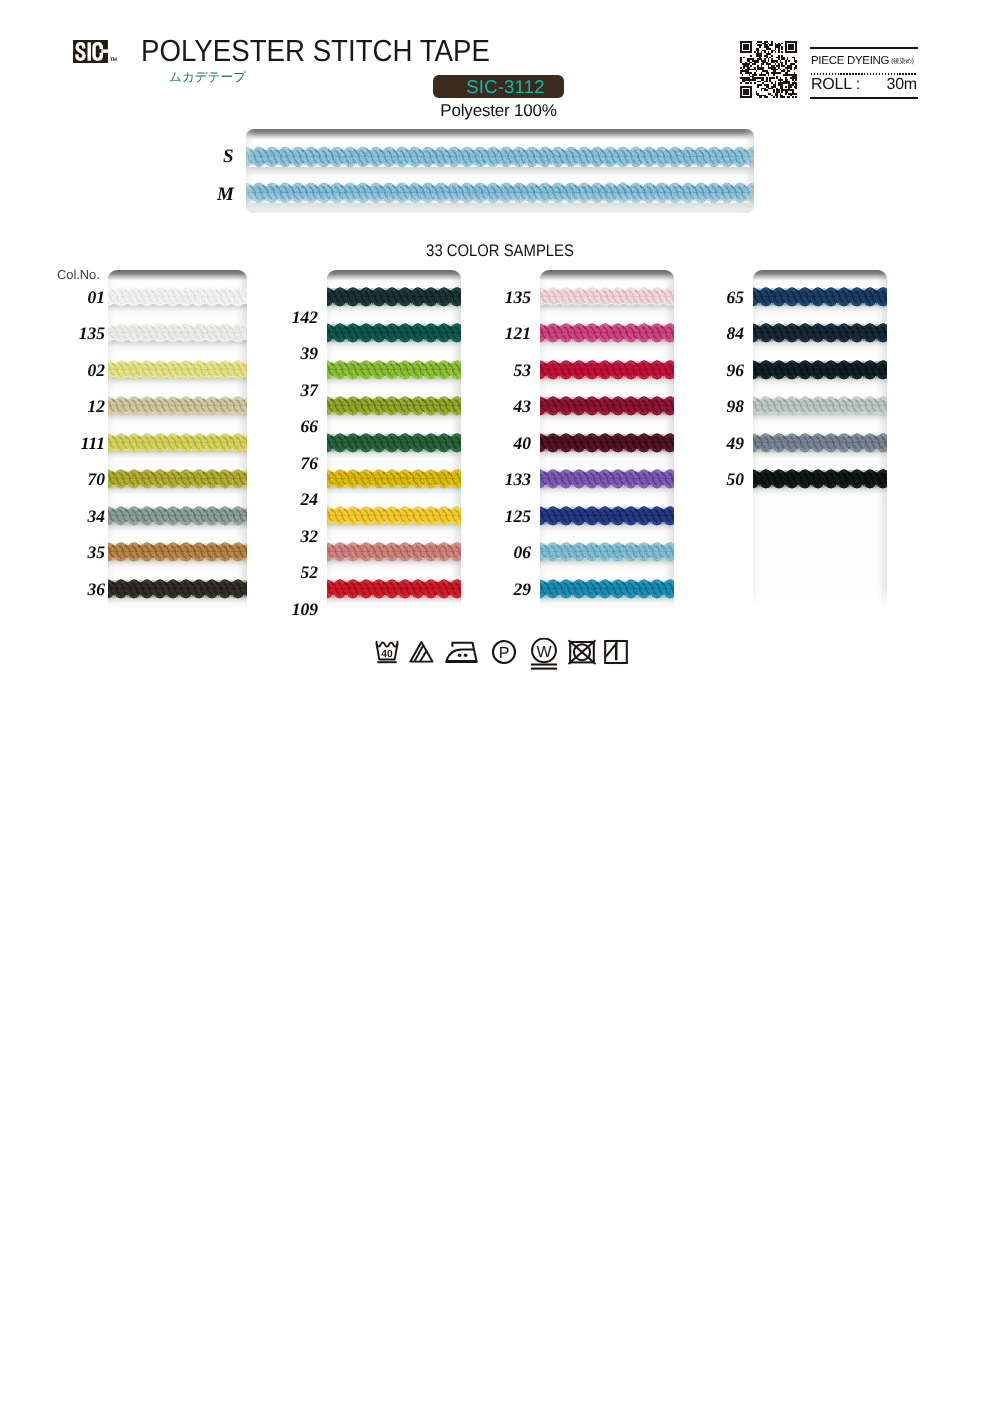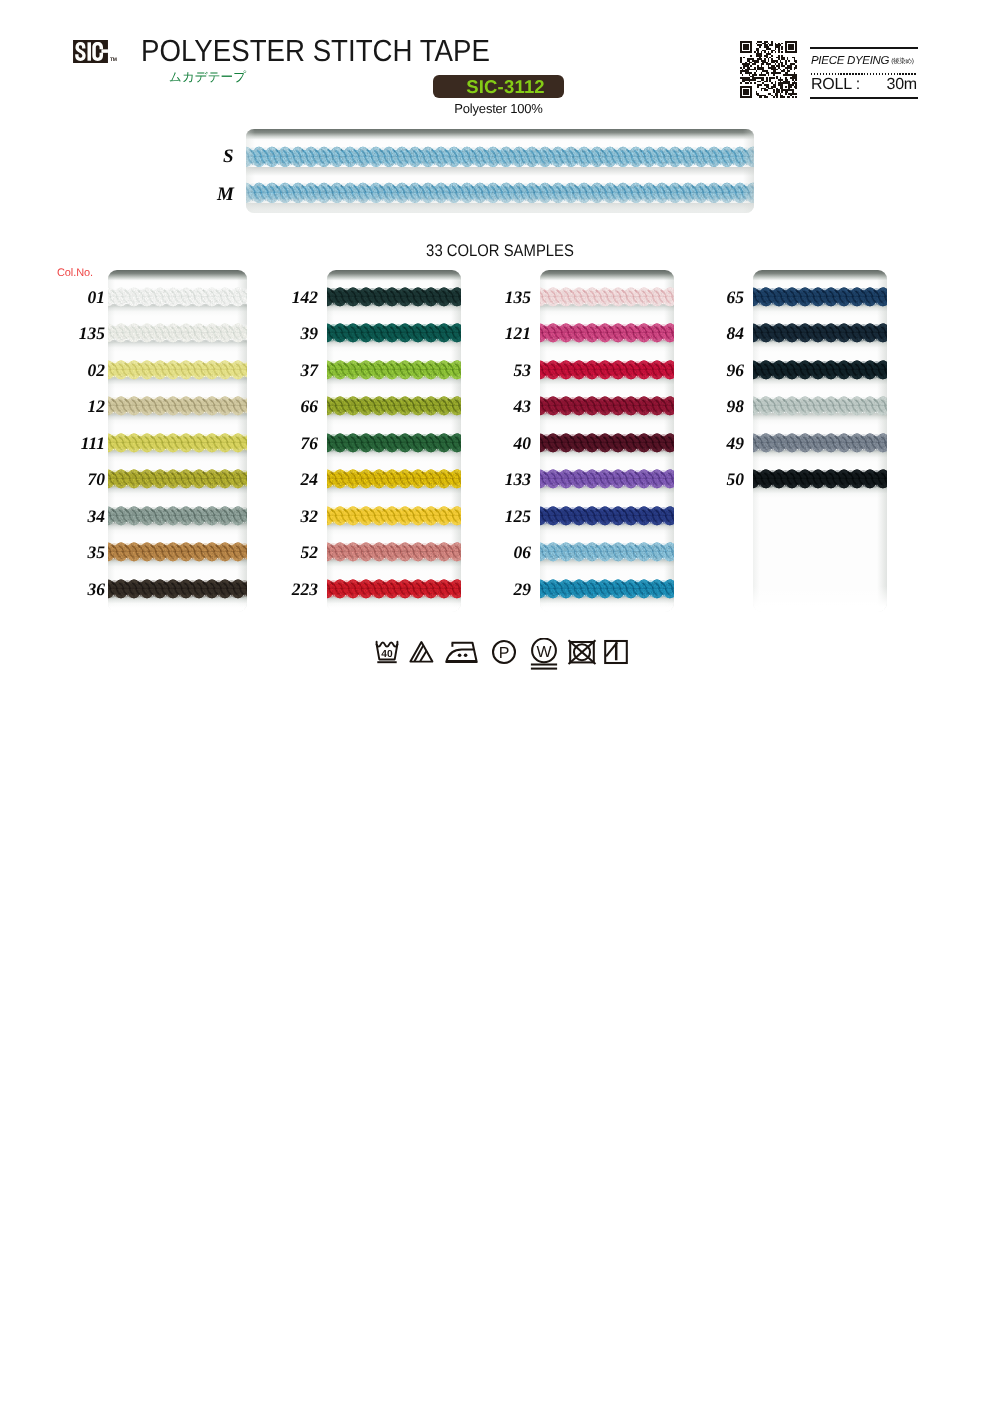--- a/index.html
+++ b/index.html
@@ -14,36 +14,36 @@
 #logo{position:absolute;left:73px;top:40px;}
 #logo-tm{position:absolute;left:110px;top:57px;font-size:5px;color:#241a14;font-weight:bold;
     letter-spacing:-0.4px;line-height:6px;}
 #title{position:absolute;left:141px;top:34px;font-size:30.5px;letter-spacing:0px;
     color:#181818;font-weight:300;white-space:nowrap;
     transform:scaleX(0.907);transform-origin:0 0;}
 #subtitle{position:absolute;left:141px;top:69px;font-size:12.6px;color:#15803d;
     letter-spacing:0px;white-space:nowrap;font-family:"Liberation Sans",sans-serif;margin-left:28px;}
 #badge{position:absolute;left:433px;top:75px;width:131px;height:23px;
     background:#3a2a20;border-radius:6px;}
-#badge .t{position:absolute;left:0;top:0;width:145px;height:23px;color:#84cc16;font-size:18.5px;
-    font-weight:bold;text-align:center;line-height:23.5px;letter-spacing:0.2px;}
+#badge .t{position:absolute;left:0;top:0;width:145px;height:23px;color:#14b8a6;font-size:18.5px;
+    font-weight:normal;text-align:center;line-height:23.5px;letter-spacing:0.2px;}
 #material{position:absolute;left:433px;top:101px;width:131px;text-align:center;
-    font-size:13px;color:#111;font-weight:500;letter-spacing:-0.2px;}
+    font-size:17px;color:#111;font-weight:500;letter-spacing:-0.2px;}
 
 
 #qr{position:absolute;left:740px;top:41px;width:57px;height:57px;}
 
 
 #spec{position:absolute;left:810px;top:47px;width:108px;height:52px;}
 #spec .hr{position:absolute;left:0;width:108px;height:1.7px;background:#141414;}
 #spec .hr.top{top:0;} #spec .hr.bot{top:50px;}
 #spec .dots{position:absolute;left:1px;top:26px;width:106px;height:1.6px;
     background:repeating-linear-gradient(to right,#141414 0 1.4px,transparent 1.4px 2.95px);}
 #spec .row1{position:absolute;left:1px;top:4px;white-space:nowrap;}
-#spec .row1 .a{font-size:11.5px;color:#111;letter-spacing:-0.3px;font-style:italic;}
+#spec .row1 .a{font-size:11.5px;color:#111;letter-spacing:-0.3px;}
 #spec .row1 .b{font-size:6.5px;color:#111;position:relative;top:-1.5px;letter-spacing:-0.3px;margin-left:2px;}
 #spec .row2{position:absolute;left:1px;top:29px;width:106px;display:flex;
     justify-content:space-between;white-space:nowrap;}
 #spec .row2 span{font-size:16px;color:#111;letter-spacing:-0.2px;}
 
 
 #mainphoto{position:absolute;left:246px;top:129px;width:508px;height:84px;
     border-radius:8px;overflow:hidden;background:#fdfdfd;}
 #mainphoto .topshade{position:absolute;left:0;top:0;width:100%;height:12px;
     background:linear-gradient(180deg,rgba(92,100,95,.9) 0%,rgba(108,116,110,.84) 30%,
@@ -59,40 +59,40 @@
     background:linear-gradient(180deg,rgba(150,157,153,.42),rgba(255,255,255,0));}
 #sizeS{position:absolute;left:223px;top:146px;font-family:"Liberation Serif",serif;
     font-style:italic;font-weight:bold;font-size:19px;color:#0a0a0a;}
 #sizeM{position:absolute;left:217px;top:184px;font-family:"Liberation Serif",serif;
     font-style:italic;font-weight:bold;font-size:19px;color:#0a0a0a;}
 
 
 #samples-title{position:absolute;left:0;top:241px;width:1000px;text-align:center;
     font-size:16.8px;color:#121212;letter-spacing:0px;font-weight:400;
     transform:scaleX(0.885);transform-origin:500px 0;}
-#colno{position:absolute;left:57px;top:267px;font-size:11px;color:#ef4444;letter-spacing:-0.1px;}
+#colno{position:absolute;left:57px;top:267px;font-size:13px;color:#404040;letter-spacing:-0.1px;}
 .card{position:absolute;top:270px;width:134px;height:342px;border-radius:9px;
     overflow:hidden;background:#fdfdfd;}
 .card .topshade{position:absolute;left:0;top:0;width:100%;height:12px;
     background:linear-gradient(180deg,rgba(86,94,89,.92) 0%,rgba(104,112,106,.86) 28%,
                 rgba(150,160,152,.52) 62%,rgba(230,234,231,.18) 86%,rgba(255,255,255,0) 100%);}
 .card .sideshade{position:absolute;right:0;top:0;width:10px;height:100%;
     background:linear-gradient(90deg,rgba(255,255,255,0) 0%,rgba(203,208,204,.58) 100%);}
 .card .leftshade{position:absolute;left:0;top:0;width:7px;height:100%;
     background:linear-gradient(270deg,rgba(255,255,255,0) 0%,rgba(226,229,227,.5) 100%);}
 .card .botfade{position:absolute;left:0;bottom:0;width:100%;height:26px;
     background:linear-gradient(180deg,rgba(255,255,255,0) 0%,#ffffff 80%);}
 .card.c1{left:108px;width:139px;} .card.c2{left:327px;} .card.c3{left:540px;} .card.c4{left:753px;}
 .tapeshadow{position:absolute;height:12px;
     background:linear-gradient(180deg,rgba(128,139,132,.52) 0%,rgba(168,178,171,.30) 32%,
                rgba(214,219,215,.12) 64%,rgba(255,255,255,0) 100%);}
 .tape{position:absolute;display:block;}
 .lbl{position:absolute;width:56px;text-align:right;font-family:"Liberation Serif",serif;
     font-style:italic;font-weight:bold;font-size:17.5px;color:#0a0a0a;line-height:19px;}
-.lblc1{left:49px;} .lblc2{left:262px;} .lblc3{left:475px;} .lblc4{left:688px;}
+.lblc1{left:49px;} .lblc2{left:262px;margin-top:20px;} .lblc3{left:475px;} .lblc4{left:688px;}
 
 
 #care{position:absolute;left:370px;top:638px;width:258px;height:30px;}
 .careicon{position:absolute;top:0;}
 </style>
 </head>
 <body>
 
 <div class="page">
 
@@ -731,21 +731,21 @@
 <div class="lbl lblc1" style="top:543.15px">35</div>
 <div class="lbl lblc1" style="top:579.60px">36</div>
 <div class="lbl lblc2" style="top:288.00px">142</div>
 <div class="lbl lblc2" style="top:324.45px">39</div>
 <div class="lbl lblc2" style="top:360.90px">37</div>
 <div class="lbl lblc2" style="top:397.35px">66</div>
 <div class="lbl lblc2" style="top:433.80px">76</div>
 <div class="lbl lblc2" style="top:470.25px">24</div>
 <div class="lbl lblc2" style="top:506.70px">32</div>
 <div class="lbl lblc2" style="top:543.15px">52</div>
-<div class="lbl lblc2" style="top:579.60px">223</div>
+<div class="lbl lblc2" style="top:579.60px">109</div>
 <div class="lbl lblc3" style="top:288.00px">135</div>
 <div class="lbl lblc3" style="top:324.45px">121</div>
 <div class="lbl lblc3" style="top:360.90px">53</div>
 <div class="lbl lblc3" style="top:397.35px">43</div>
 <div class="lbl lblc3" style="top:433.80px">40</div>
 <div class="lbl lblc3" style="top:470.25px">133</div>
 <div class="lbl lblc3" style="top:506.70px">125</div>
 <div class="lbl lblc3" style="top:543.15px">06</div>
 <div class="lbl lblc3" style="top:579.60px">29</div>
 <div class="lbl lblc4" style="top:288.00px">65</div>

